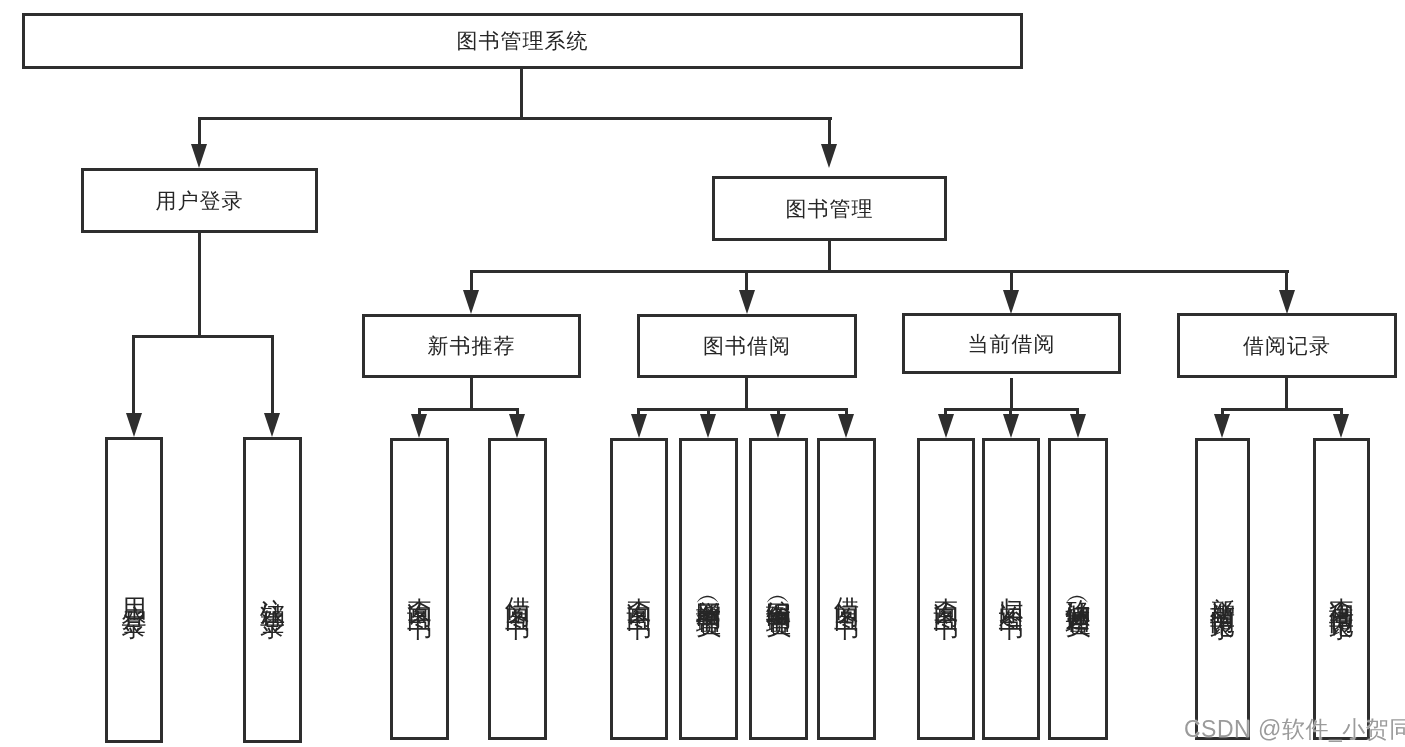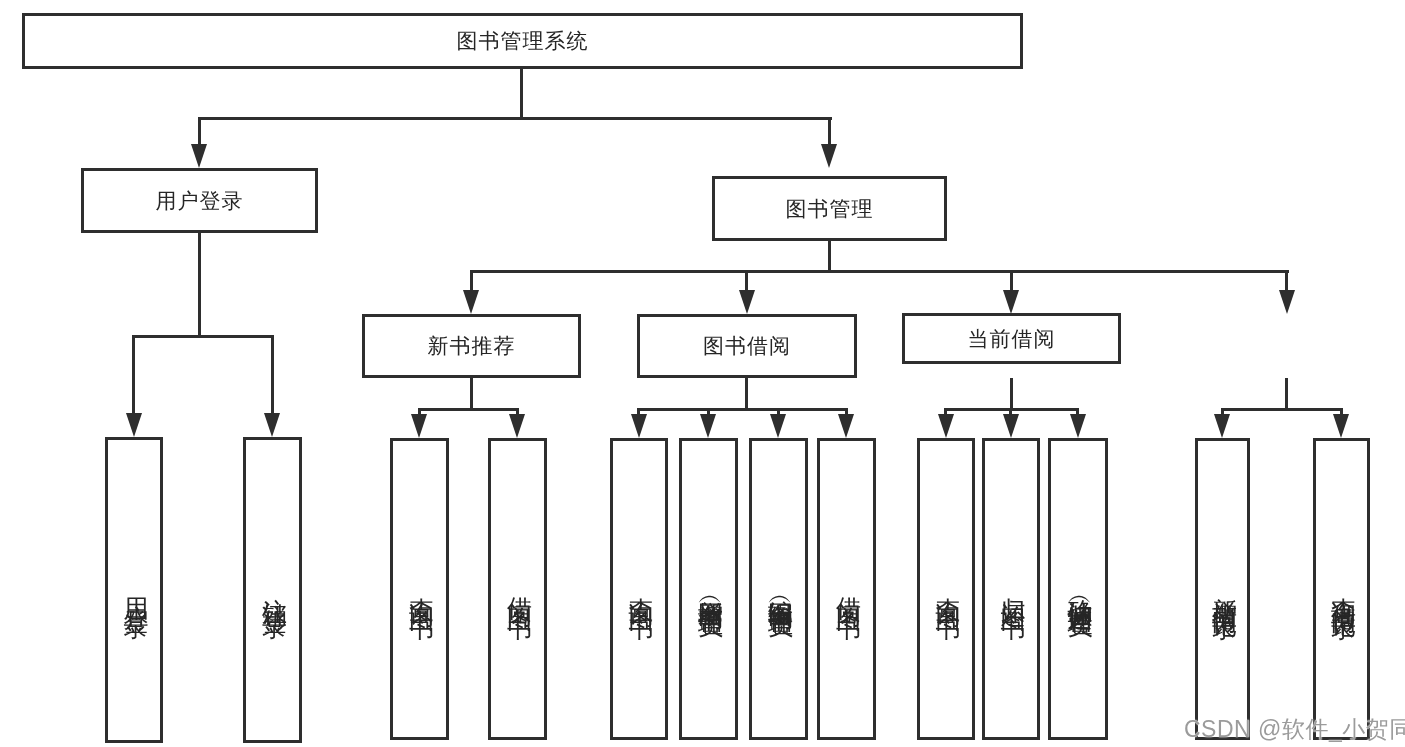--- a/index.html
+++ b/index.html
@@ -13,21 +13,20 @@
     position:relative;width:1405px;height:747px;background:var(--bg);
     font-family:"Liberation Sans","DejaVu Sans",sans-serif;
     overflow:hidden;
   }
   .box{
     position:absolute;box-sizing:border-box;background:var(--bg);
     border:3px solid var(--line);color:var(--text);
     display:flex;align-items:center;justify-content:center;
     font-size:21px;letter-spacing:1px;white-space:nowrap;
     z-index:2;
-    font-family:Liberation Mono, monospace;
   }
   .leaf{
     writing-mode:vertical-rl;
     font-size:25px;letter-spacing:6px;line-height:1;
     text-align:center;
   }
   .h{position:absolute;height:3px;background:var(--line);z-index:1;}
   .v{position:absolute;width:3px;background:var(--line);z-index:1;}
   .ah{
     position:absolute;width:0;height:0;z-index:1;
@@ -70,21 +69,22 @@
   <div class="ah" style="left:463px;top:290px;"></div>
   <div class="v" style="left:745px;top:270px;height:22px;"></div>
   <div class="ah" style="left:739px;top:290px;"></div>
   <div class="v" style="left:1010px;top:270px;height:22px;"></div>
   <div class="ah" style="left:1003px;top:290px;"></div>
   <div class="v" style="left:1285px;top:270px;height:22px;"></div>
   <div class="ah" style="left:1279px;top:290px;"></div>
 
   <div class="box" style="left:362px;top:314px;width:219px;height:64px;">新书推荐</div>
   <div class="box" style="left:637px;top:314px;width:220px;height:64px;">图书借阅</div>
-  <div class="box" style="left:902px;top:313px;width:219px;height:51px;">当前借阅</div>
+  <div class="box" style="left:902px;top:313px;width:219px;height:61px;">当前借阅</div>
+  <div class="box" style="left:1177px;top:313px;width:220px;height:65px;">借阅记录</div>
 
   <div class="v" style="left:470px;top:378px;height:30px;"></div>
   <div class="h" style="left:418px;top:408px;width:101px;"></div>
   <div class="v" style="left:418px;top:408px;height:8px;"></div>
   <div class="ah" style="left:411px;top:414px;"></div>
   <div class="v" style="left:516px;top:408px;height:8px;"></div>
   <div class="ah" style="left:509px;top:414px;"></div>
 
   <div class="v" style="left:745px;top:378px;height:30px;"></div>
   <div class="h" style="left:637px;top:408px;width:210px;"></div>

